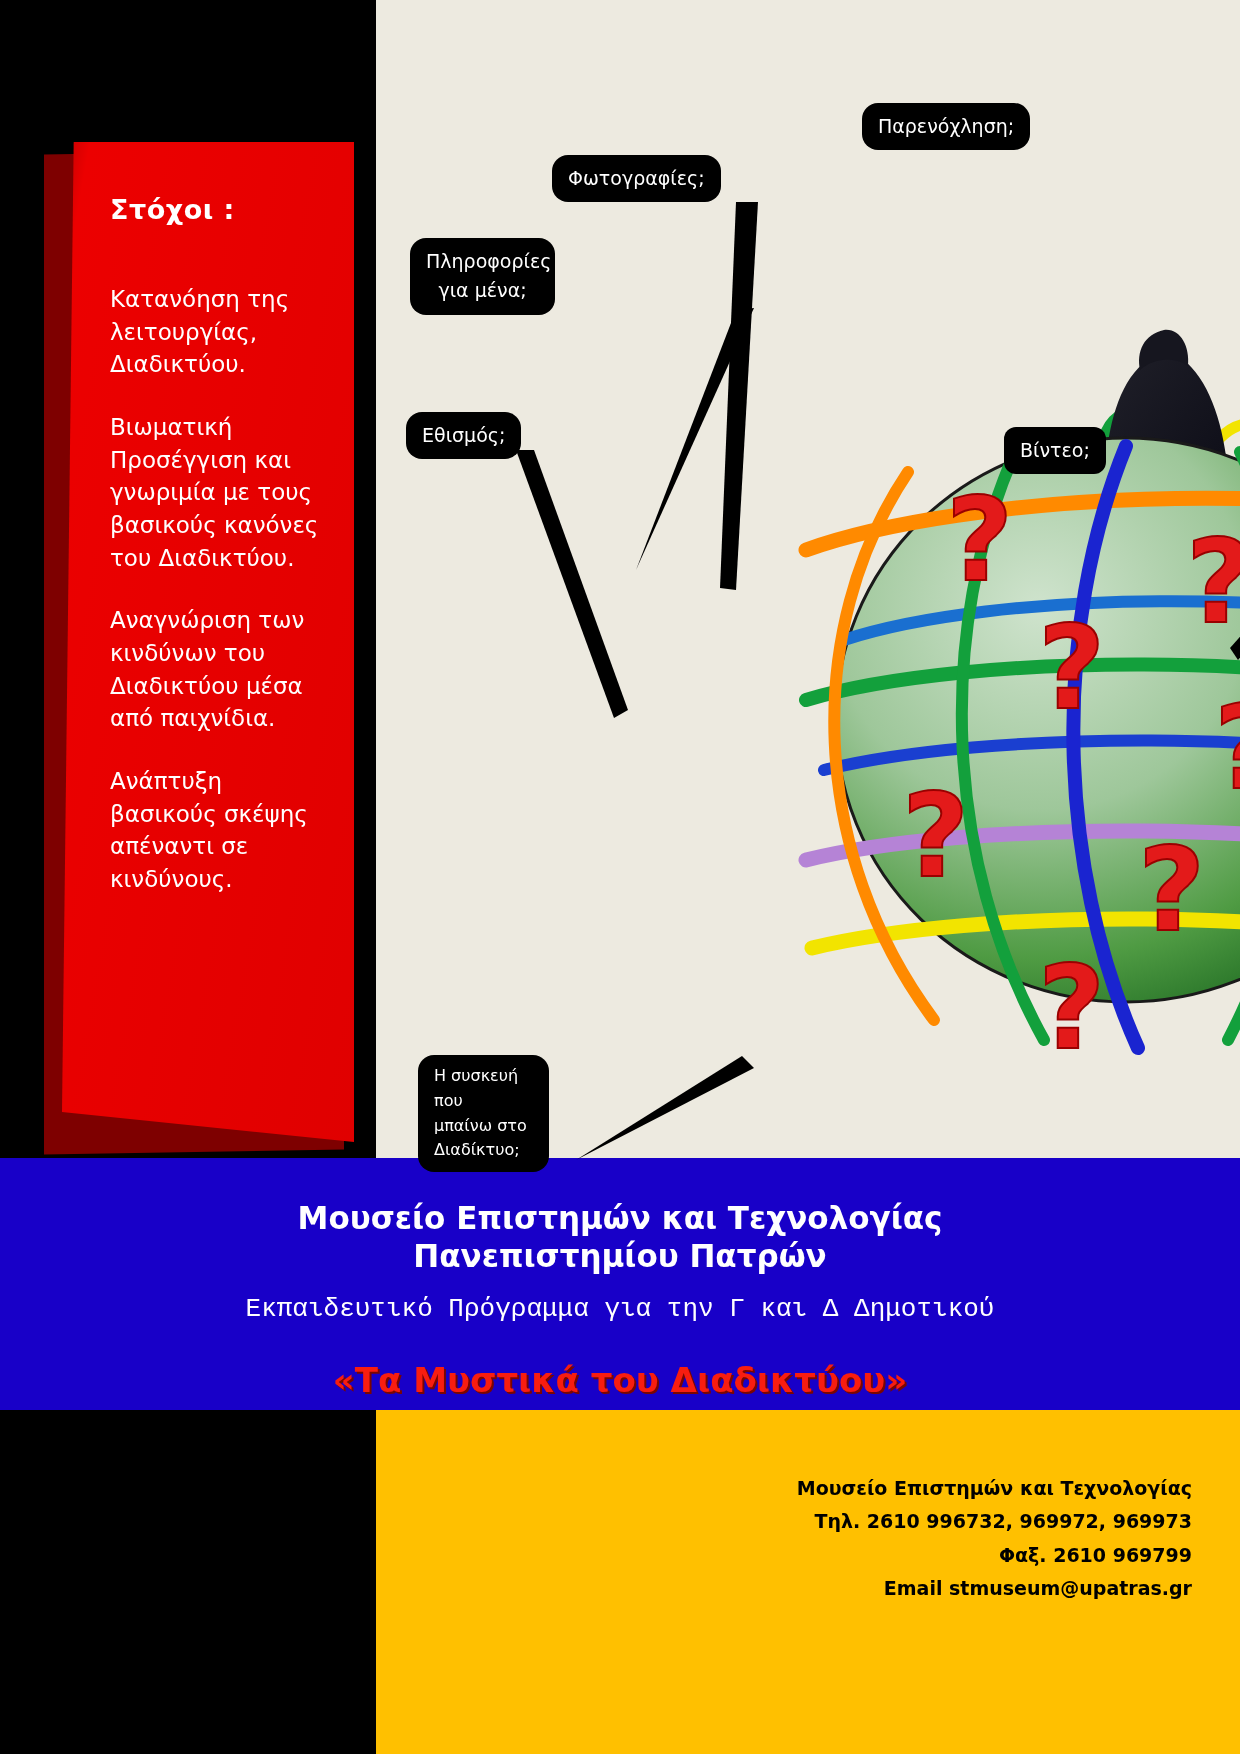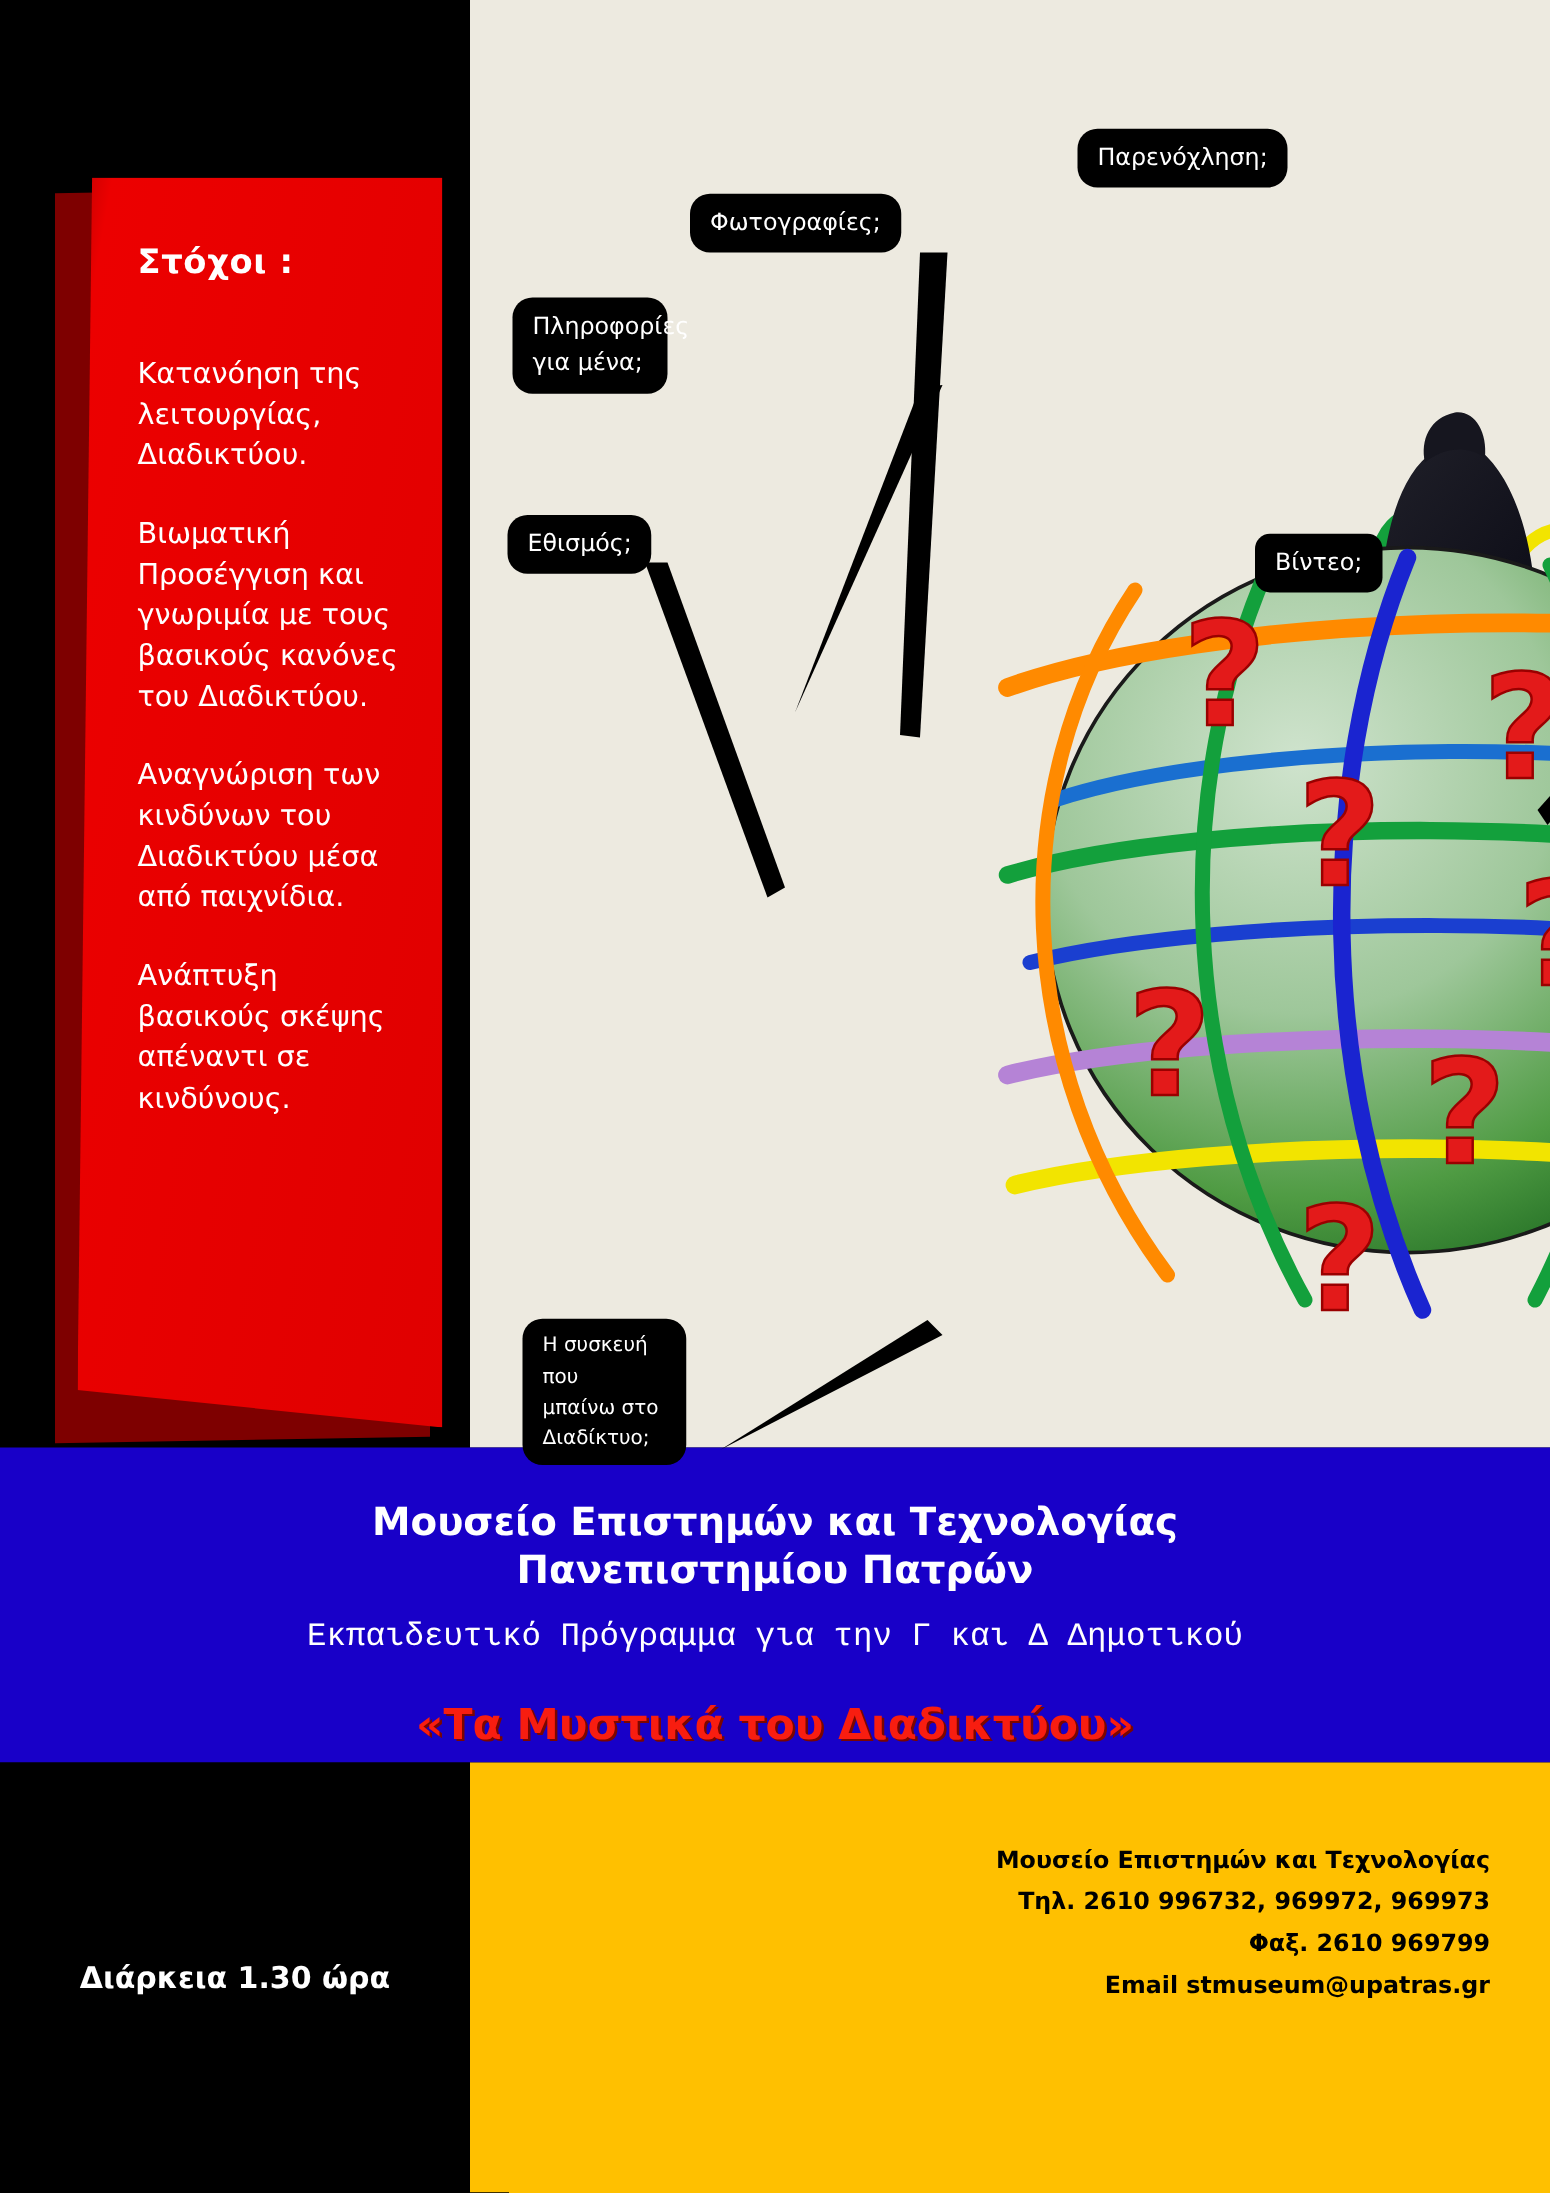--- a/index.html
+++ b/index.html
@@ -180,21 +180,21 @@
 
       <div class="tail" style="left:750px; top:100px; width:420px; height:820px;">
         <svg viewBox="0 0 420 820" width="420" height="820">
 
           <path d="M146 42 L196 42 L170 620 L154 618 Z" fill="#000"></path>
 
           <path d="M268 364 L278 356 L112 560 L104 548 Z" fill="#000"></path>
         </svg>
       </div>
 
-      <div class="bubble" style="left:34px; top:238px; width:124px;">Πληροφορίες
+      <div class="bubble" style="left:34px; top:238px; width:145px;text-align:center;">Πληροφορίες
 για μένα;</div>
 
       <div class="bubble" style="left:176px; top:155px;">Φωτογραφίες;</div>
 
       <div class="bubble" style="left:486px; top:103px;">Παρενόχληση;</div>
 
       <div class="bubble" style="left:30px; top:412px;">Εθισμός;</div>
 
       <div class="bubble" style="left:628px; top:427px;border-radius:12px;">Βίντεο;</div>
 
@@ -217,23 +217,20 @@
   <div class="blue-band">
     <div class="bb-t1">
       <div>Μουσείο  Επιστημών και Τεχνολογίας</div>
       <div>Πανεπιστημίου Πατρών</div>
     </div>
     <div class="bb-t2">Εκπαιδευτικό Πρόγραμμα για την Γ και Δ Δημοτικού</div>
     <div class="bb-t3">«Τα Μυστικά του Διαδικτύου»</div>
   </div>
 
   <div class="bottom-row">
-    <div class="bottom-black">
-      <span>Διάρκεια  1.30 ώρα</span>
-    </div>
     <div class="bottom-orange">
       <div>Μουσείο Επιστημών και Τεχνολογίας</div>
       <div>Τηλ. 2610 996732, 969972, 969973</div>
       <div>Φαξ. 2610 969799</div>
       <div>Email stmuseum@upatras.gr</div>
     </div>
   </div>
 
 </div>
 

